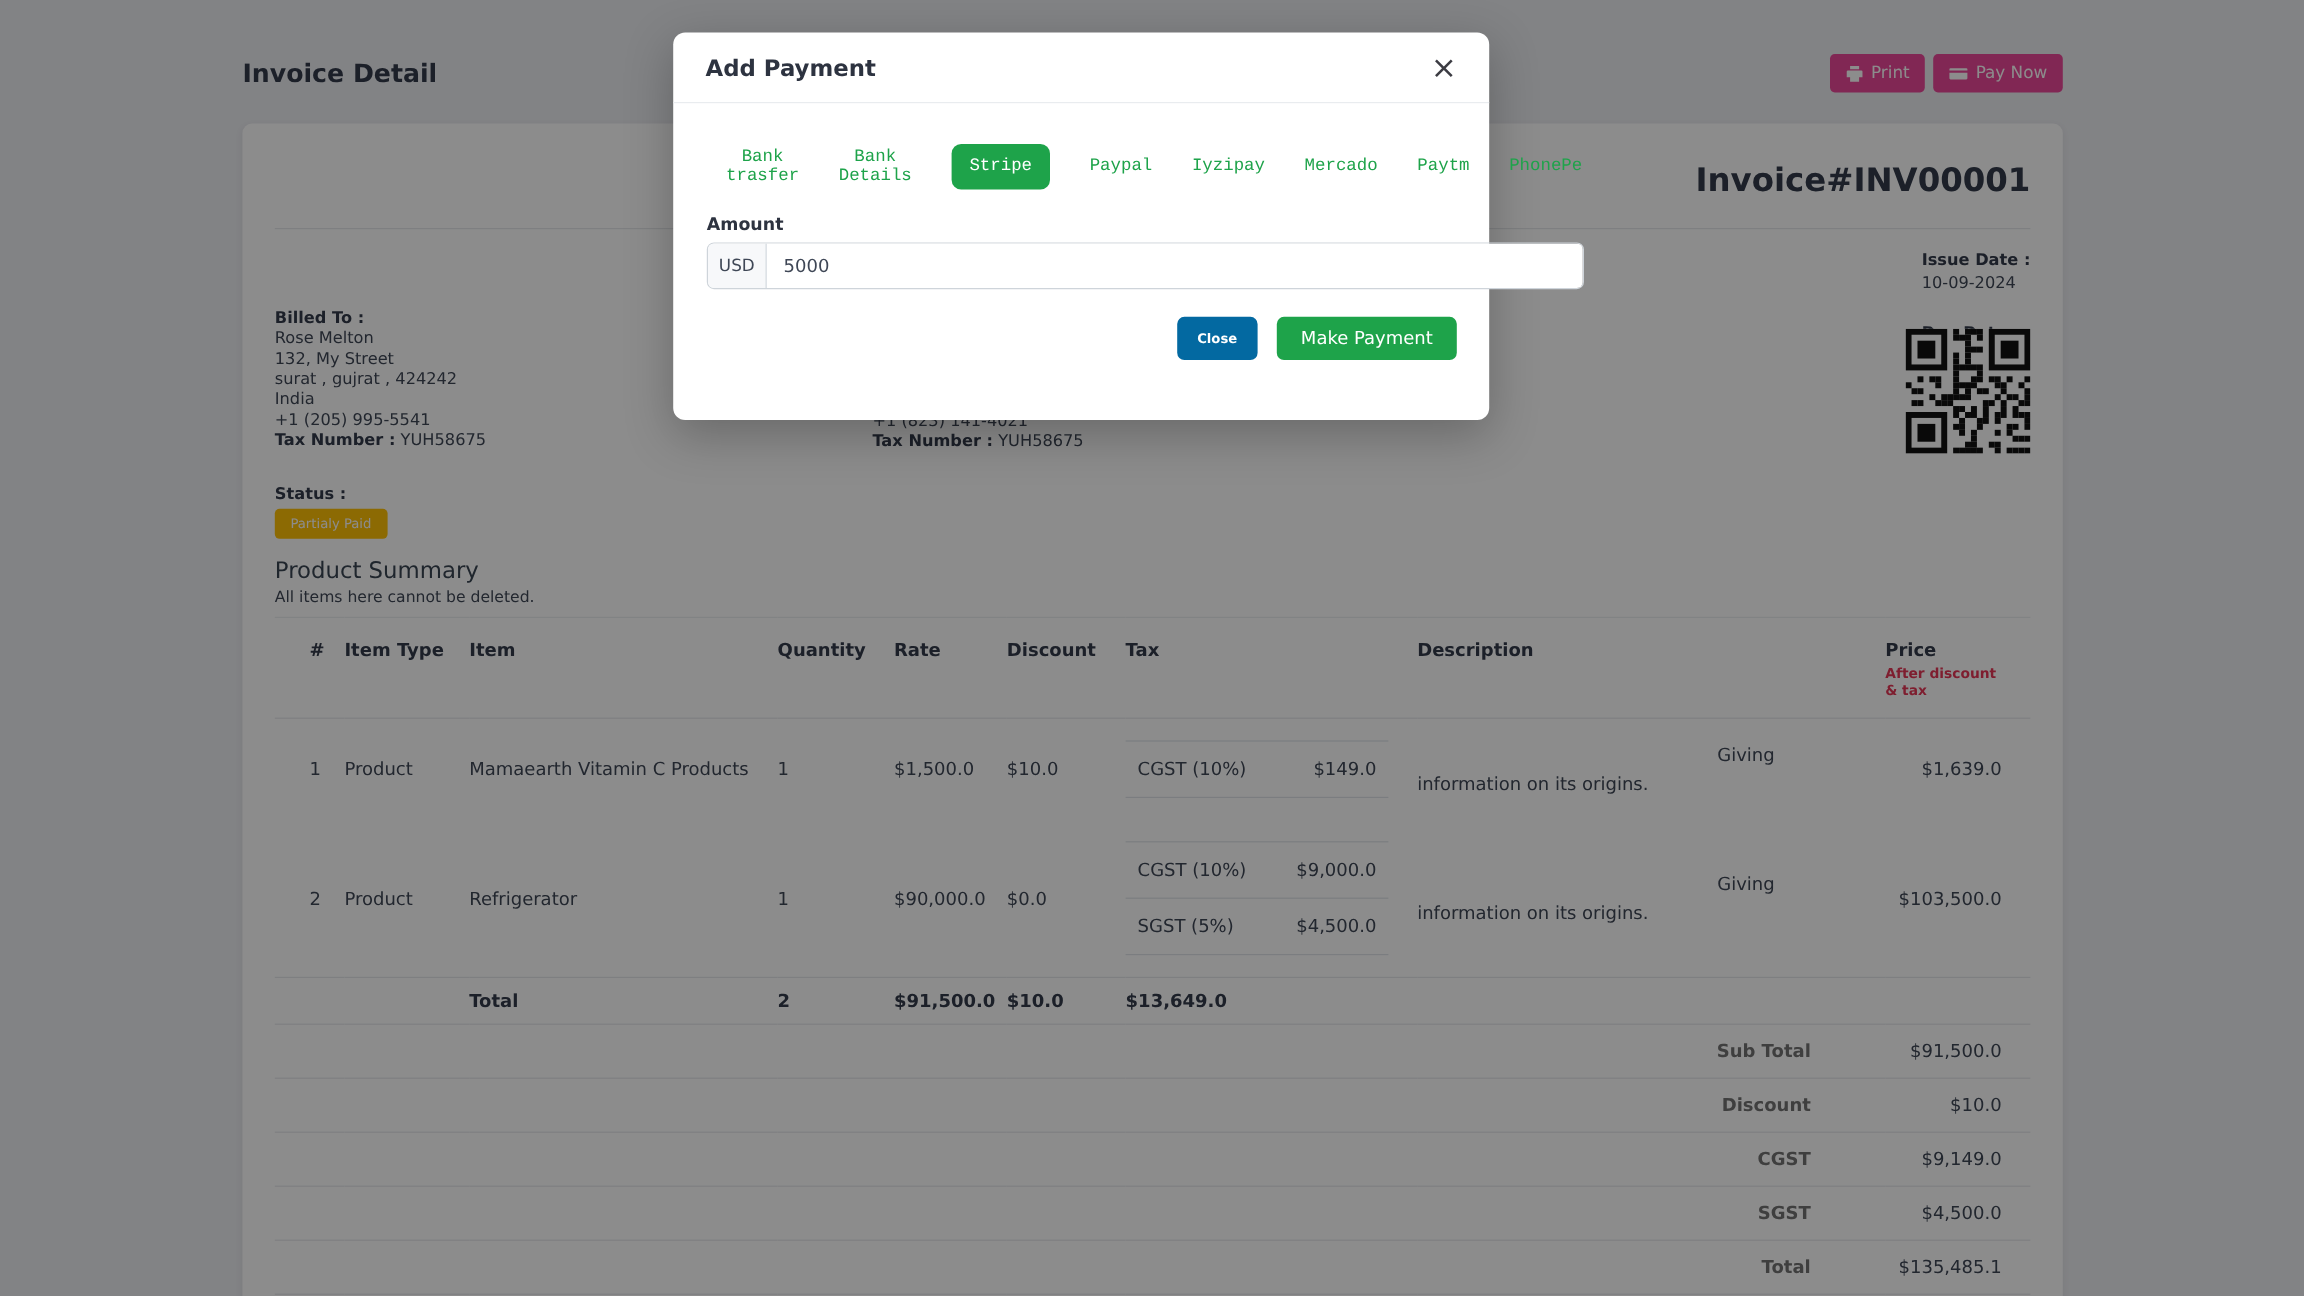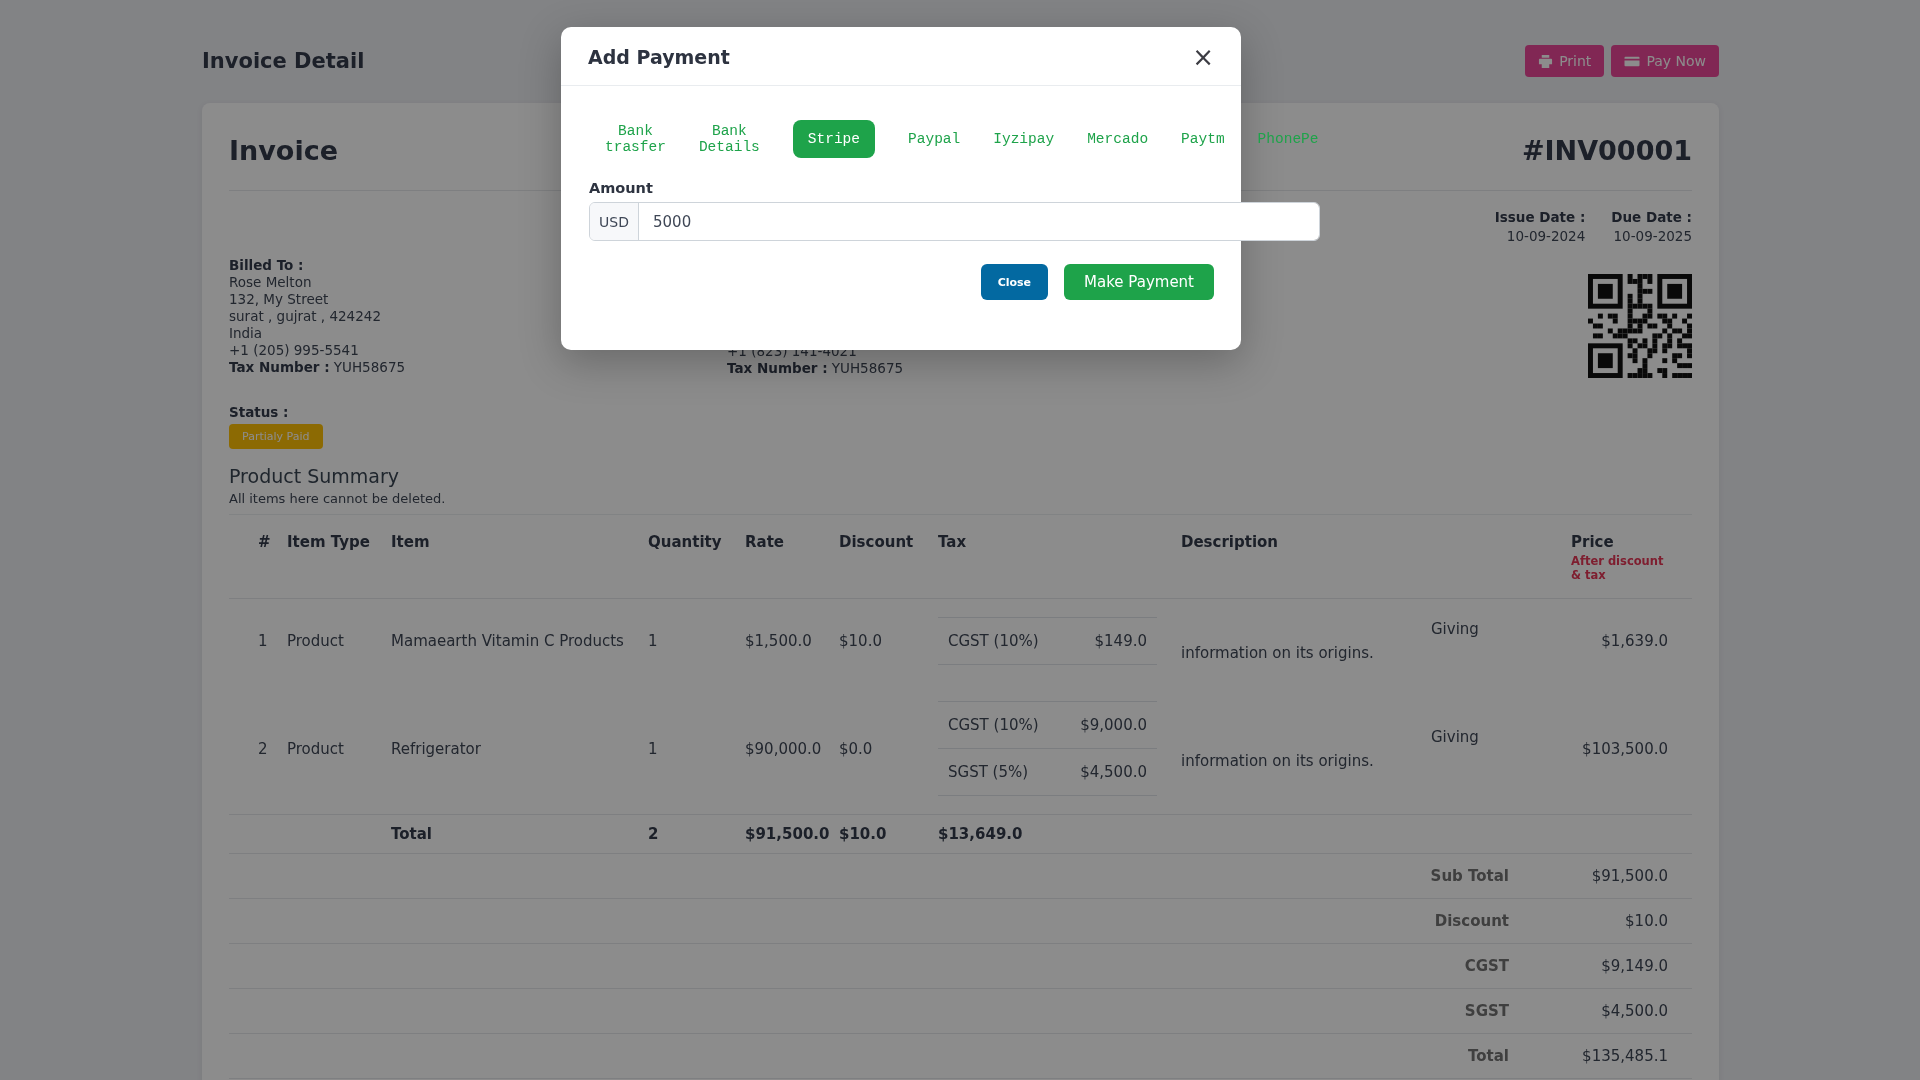--- a/index.html
+++ b/index.html
@@ -14,27 +14,27 @@
   .topbar-actions { display:flex; gap:7px; }
   .btn-green { display:inline-flex; align-items:center; gap:6px; background:#ec4899; color:#fff;
                border:none; border-radius:4px; font-size:14px; padding:8px 13px; cursor:pointer;
                font-family:inherit; }
   .btn-green svg { display:block; }
 
   .card { position:absolute; left:202px; top:103px; width:1517px; height:1300px;
           background:#fff; border-radius:8px; box-shadow:0 2px 6px rgba(40,50,70,.08);
           padding:32px 27px 0 27px; }
 
-  .inv-head { display:flex; justify-content:space-between; align-items:flex-start; }
+  .inv-head { display:flex; justify-content:flex-end; align-items:flex-start; }
   .inv-title { font-size:27px; font-weight:700; color:#333b4b; }
   .inv-number { font-size:27px; font-weight:700; color:#333b4b; }
   .inv-divider { border:none; border-top:1px solid #e6e8ec; margin-top:24px; }
 
   .meta { position:relative; height:262px; }
-  .dates { position:absolute; right:0; top:18px; display:flex; gap:26px; text-align:right; }
+  .dates { position:absolute; right:0; top:18px; display:flex; gap:26px; text-align:left;flex-direction:column; }
   .date-label { font-size:13.5px; font-weight:700; color:#333b4b; }
   .date-value { font-size:13.5px; margin-top:3px; }
   .billed { position:absolute; left:0; top:66px; font-size:13.5px; line-height:17px; }
   .billed .b-label { font-weight:700; color:#333b4b; }
   .ship-remnant { position:absolute; left:498px; top:152px; font-size:13.5px; line-height:17px; }
   .bold-label { font-weight:700; color:#333b4b; }
   .qr { position:absolute; right:0; top:83px; width:104px; height:104px; background:#fff; }
   .status-wrap { position:absolute; left:0; top:213px; }
   .status-label { font-size:13.5px; font-weight:700; color:#333b4b; }
   .badge { display:inline-block; margin-top:4px; background:#ffc107; color:#fff;

